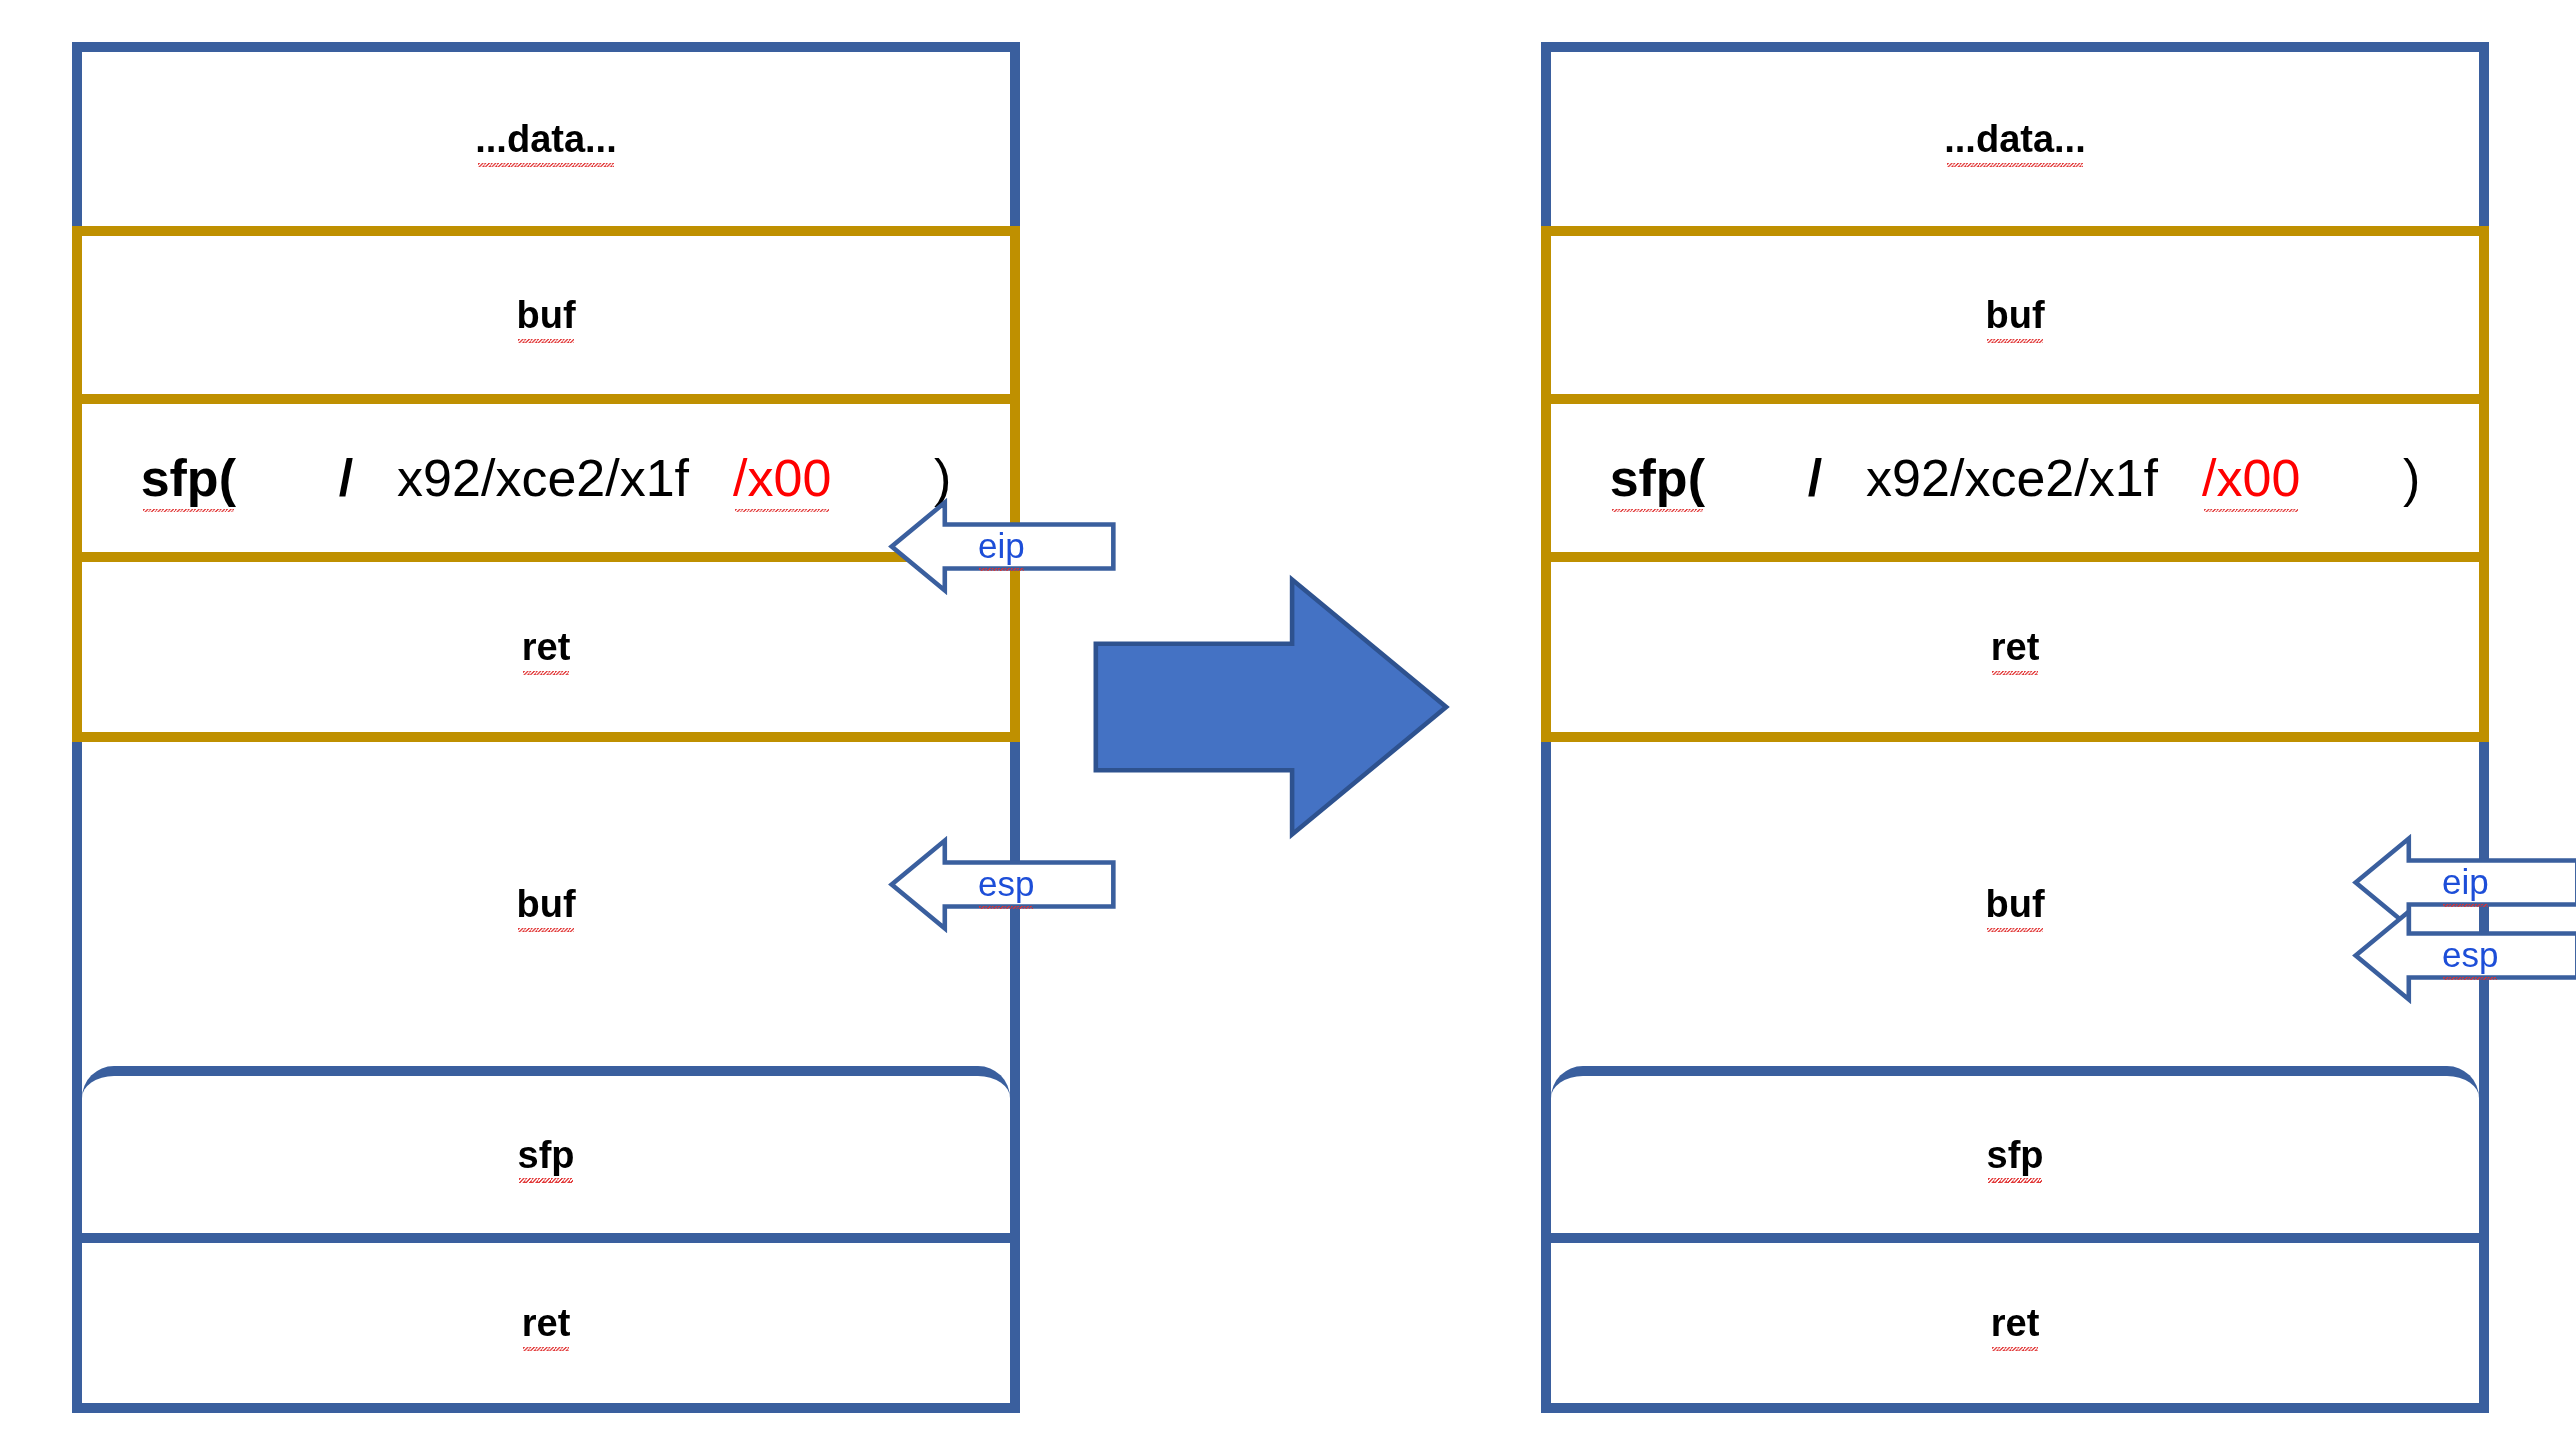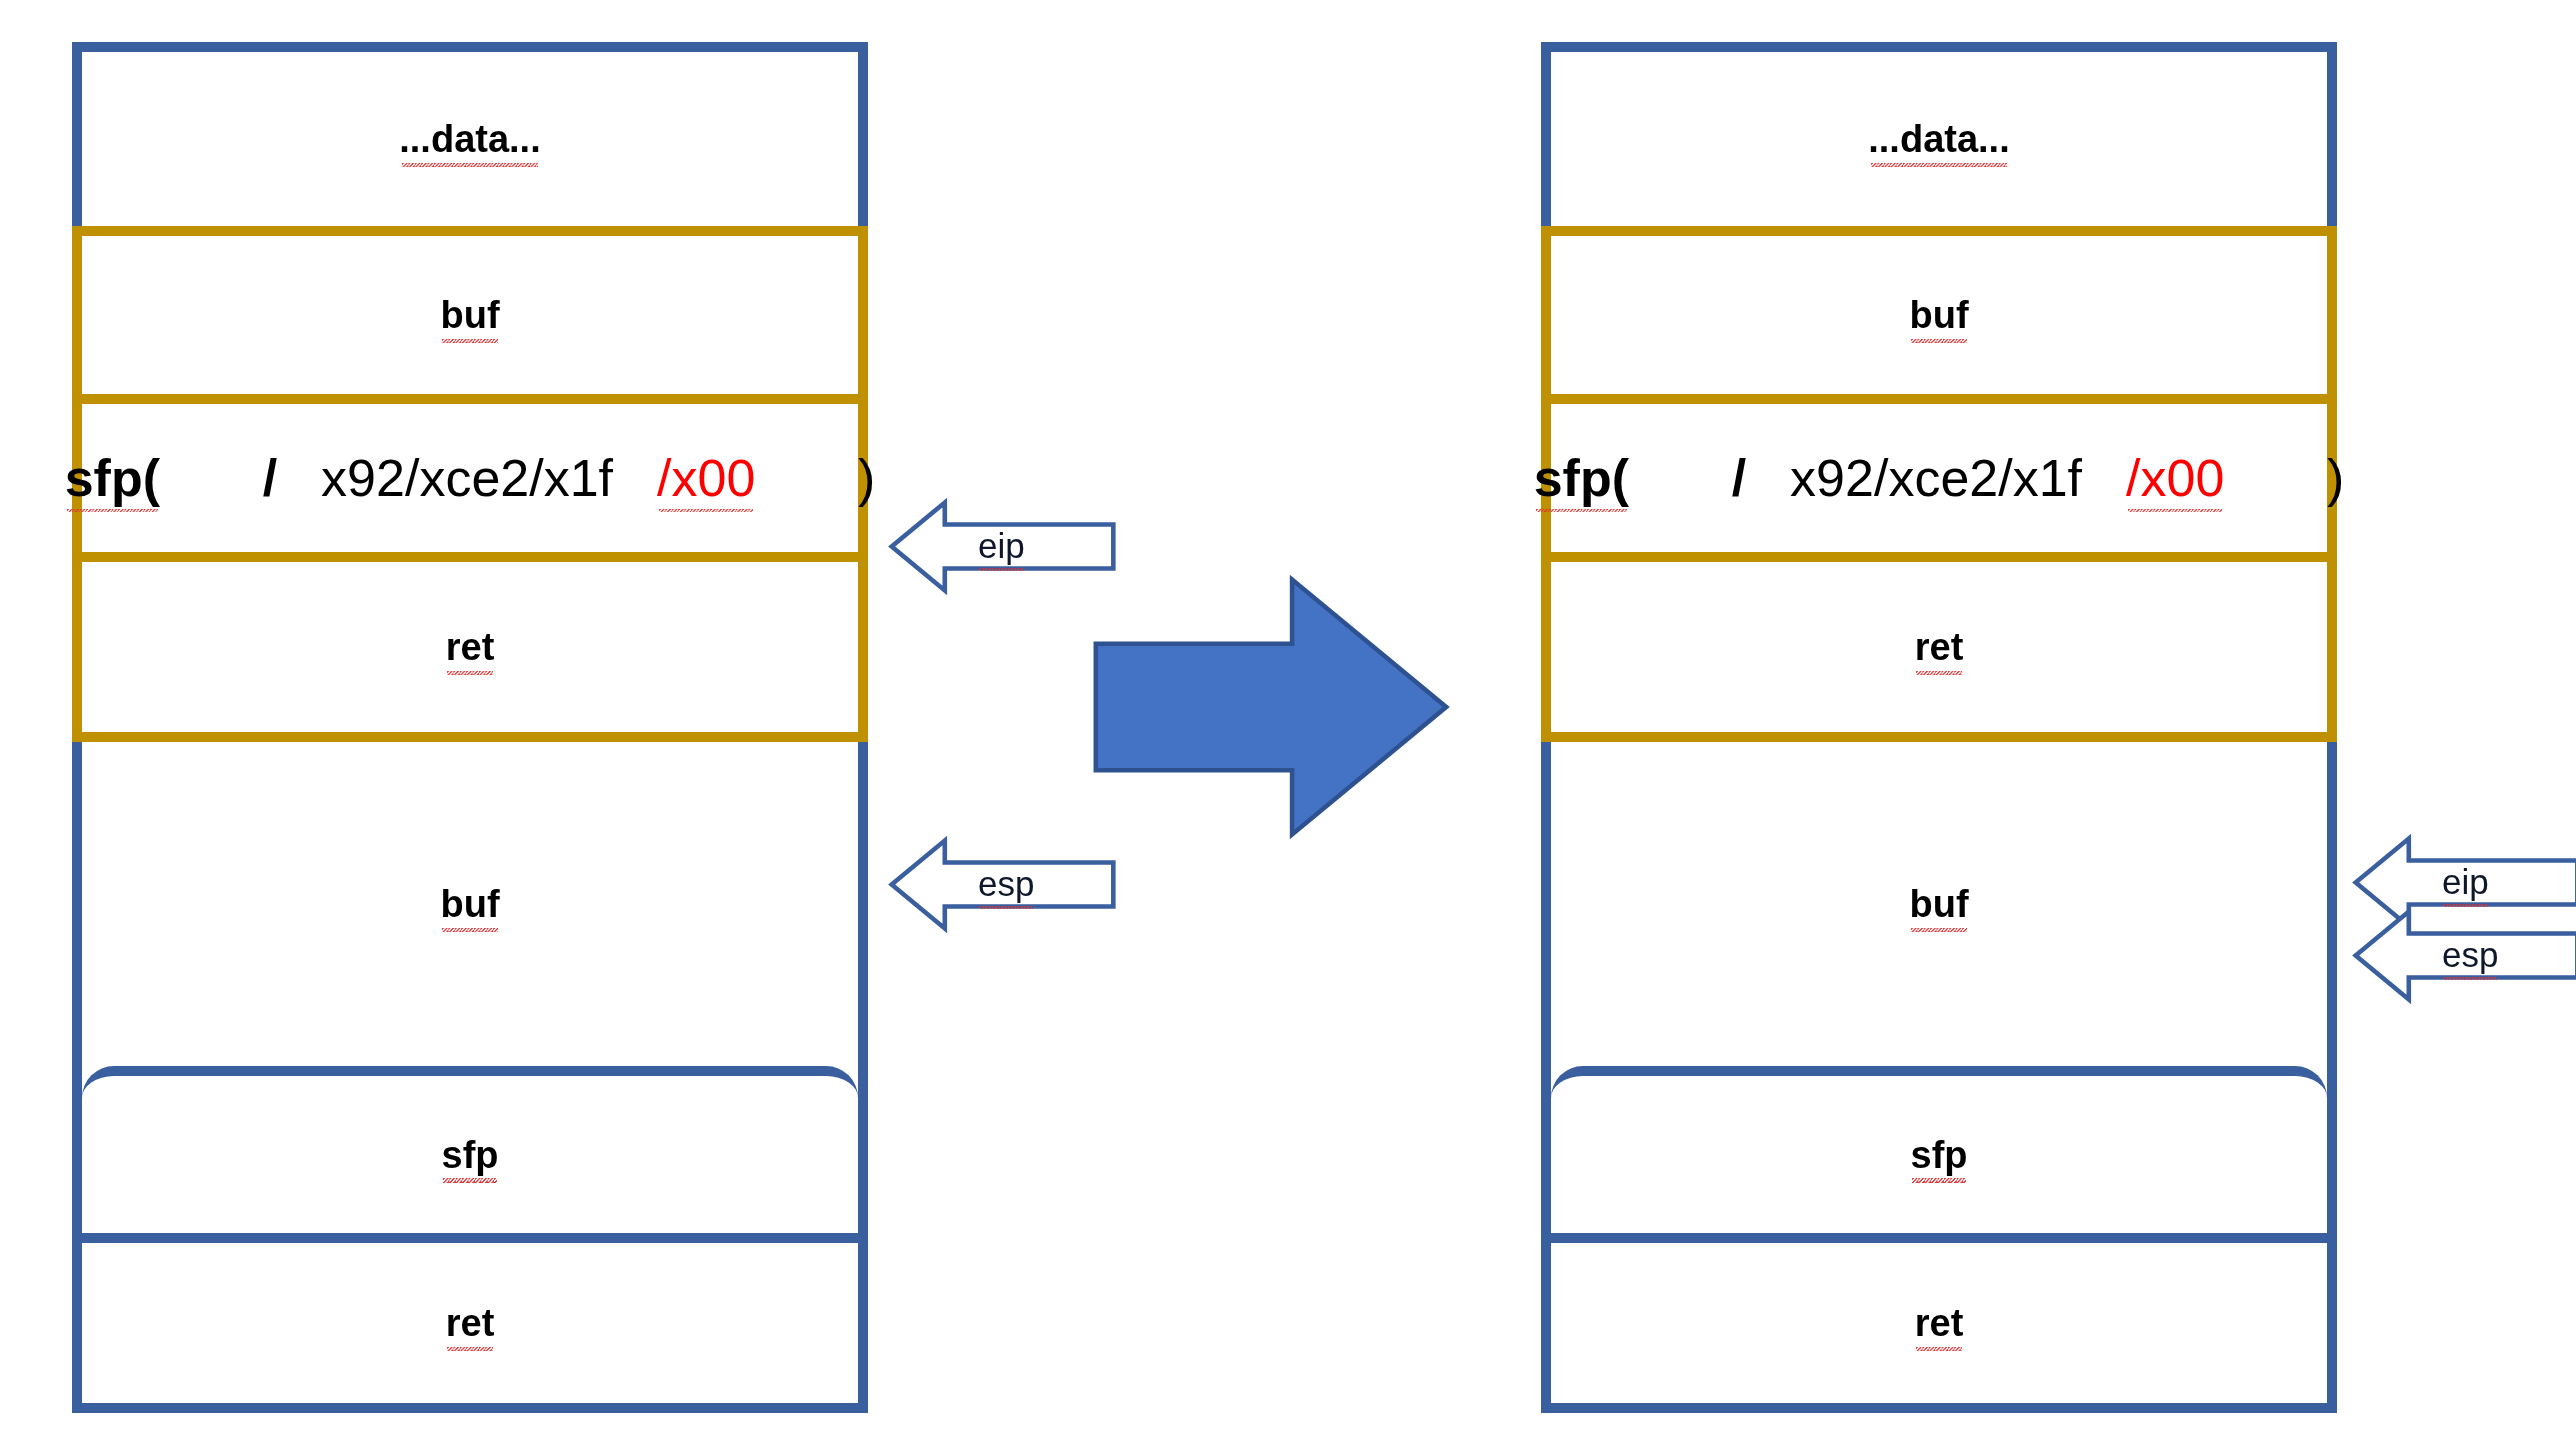--- a/index.html
+++ b/index.html
@@ -18,21 +18,21 @@
   .stage {
     position: absolute;
     left: 0; top: 0;
     width: 2576px;
     height: 1437px;
   }
 
   
   .stack {
     position: absolute;
-    width: 796px;
+    width: 948px;
   }
   #stack-before { left: 72px; top: 42px; }
   #stack-after  { left: 1541px; top: 42px; }
 
   
   .cell {
     position: relative;
     box-sizing: border-box;
     background: #ffffff;
     display: flex;
@@ -117,21 +117,21 @@
   .sfp-line .sp { display: inline-block; width: 14.7px; }
 
   
   .arrow-ptr {
     position: absolute;
   }
   .arrow-ptr svg { display: block; overflow: visible; }
   .arrow-ptr .ptr-label {
     position: absolute;
     font-size: 35px;
-    color: #0f172a;
+    color: #1d4ed8;
     line-height: 1;
     white-space: nowrap;
   }
 
   
   #big-arrow { position: absolute; left: 1092px; top: 574px; }
   #big-arrow svg { display: block; }
 </style>
 </head>
 <body>

